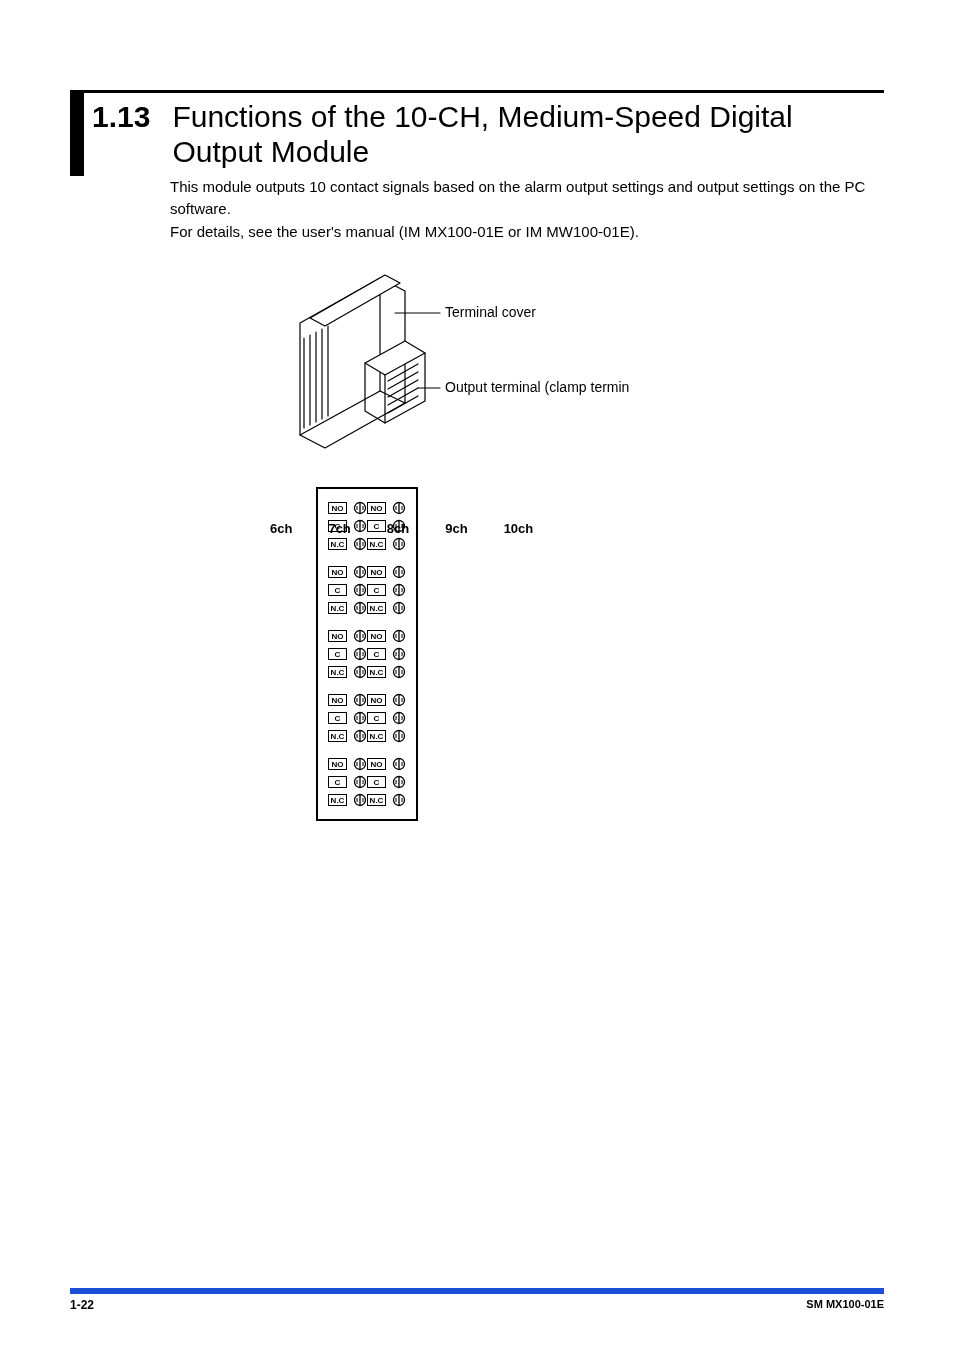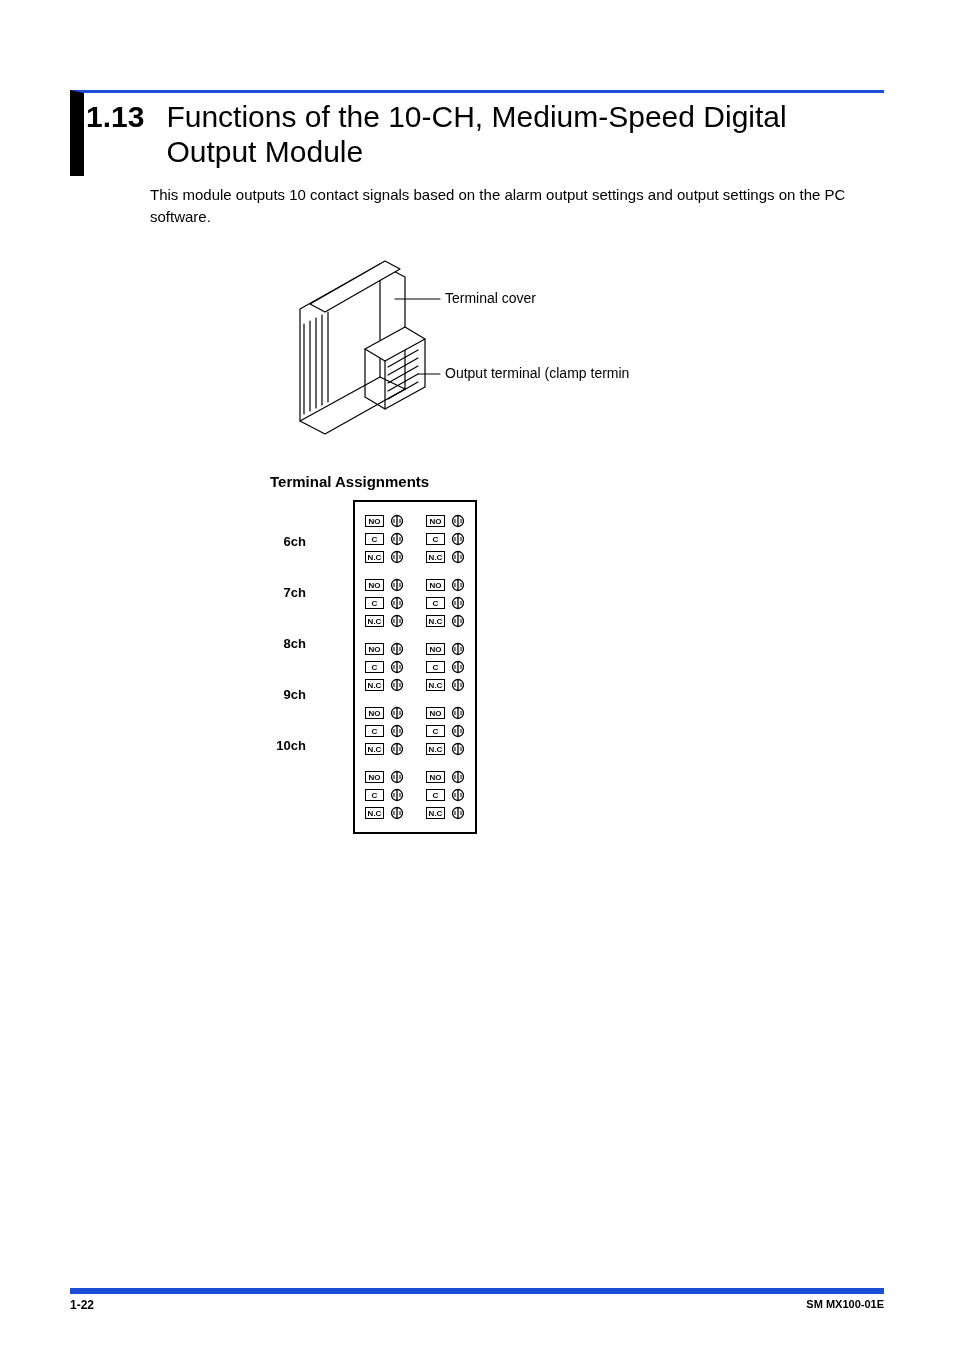--- a/index.html
+++ b/index.html
@@ -8,41 +8,40 @@
     height: 1350px;
     background: #fff;
     font-family: Arial, Helvetica, sans-serif;
     color: #000;
     position: relative;
   }
   .page {
     padding: 90px 70px 0 70px;
   }
   .heading-block {
-    border-top: 3px solid #1d4ed8;
+    border-top: 3px solid #000000;
     border-left: 14px solid #000;
-    padding: 6px 0 6px 2px;
-    margin-bottom: 8px;
+    padding: 6px 0 6px 8px;
   }
   .heading-line {
     display: flex;
     align-items: baseline;
     gap: 22px;
   }
   .sec-num {
     font-size: 30px;
     font-weight: bold;
   }
   .sec-title {
     font-size: 30px;
     font-weight: normal;
     line-height: 1.18;
   }
   .body-text {
-    margin-left: 80px;
+    margin-left: 100px;
     font-size: 15px;
     line-height: 1.5;
     margin-bottom: 20px;
   }
   .illus-wrap {
     margin-left: 200px;
     margin-bottom: 20px;
   }
   .subhead {
     margin-left: 200px;
@@ -51,34 +50,31 @@
     margin-bottom: 10px;
   }
   .terminal-diagram {
     margin-left: 200px;
     display: flex;
     align-items: flex-start;
     gap: 10px;
   }
   .left-labels, .right-labels {
     display: flex;
-    flex-direction: column;
     gap: 36px;
     padding-top: 34px;
     font-size: 13px;
     font-weight: bold;
   }
   .left-labels { align-items: flex-end; width: 36px; }
   .right-labels { align-items: flex-start; width: 36px; }
   .panel {
     border: 2px solid #000;
     padding: 12px 10px;
     display: flex;
-    gap: 22px;
-    margin-left: 37px;
   }
   .col {
     display: flex;
     flex-direction: column;
     gap: 14px;
   }
   .grp {
     display: flex;
     flex-direction: column;
     gap: 4px;
@@ -122,20 +118,21 @@
       <span class="sec-num">1.13</span>
       <span class="sec-title">
         <span>Functions of the 10-CH, Medium-Speed Digital</span><br>
         <span>Output Module</span>
       </span>
     </div>
   </div>
 
   <div class="body-text">
     <div>This module outputs 10 contact signals based on the alarm output settings and output settings on the PC software.</div>
+    <div>For details, see the user's manual (IM MX100-01E or IM MW100-01E).</div>
   </div>
 
   <div class="illus-wrap">
     <svg width="360" height="200" viewBox="0 0 360 200">
       <g stroke="#000" stroke-width="1.2" fill="none" stroke-linejoin="round" stroke-linecap="round">
 
         <path d="M30 60 L110 15 L135 28 L135 140 L55 185 L30 172 Z"></path>
         <path d="M110 15 L110 128 L30 172"></path>
         <path d="M110 128 L135 140"></path>
 
@@ -150,21 +147,20 @@
         <path d="M118 118 L148 101 M118 126 L148 109 M118 134 L148 117 M118 142 L148 125 M118 150 L148 133"></path>
 
         <line x1="125" y1="50" x2="170" y2="50"></line>
         <line x1="148" y1="125" x2="170" y2="125"></line>
       </g>
       <text x="175" y="54" font-size="14" font-family="Arial">Terminal cover</text>
       <text x="175" y="129" font-size="14" font-family="Arial">Output terminal (clamp terminal)</text>
     </svg>
   </div>
 
-  <div class="subhead">Terminal Assignments</div>
 
   <div class="terminal-diagram">
     <div class="left-labels">
       <span>6ch</span>
       <span>7ch</span>
       <span>8ch</span>
       <span>9ch</span>
       <span>10ch</span>
     </div>
 

